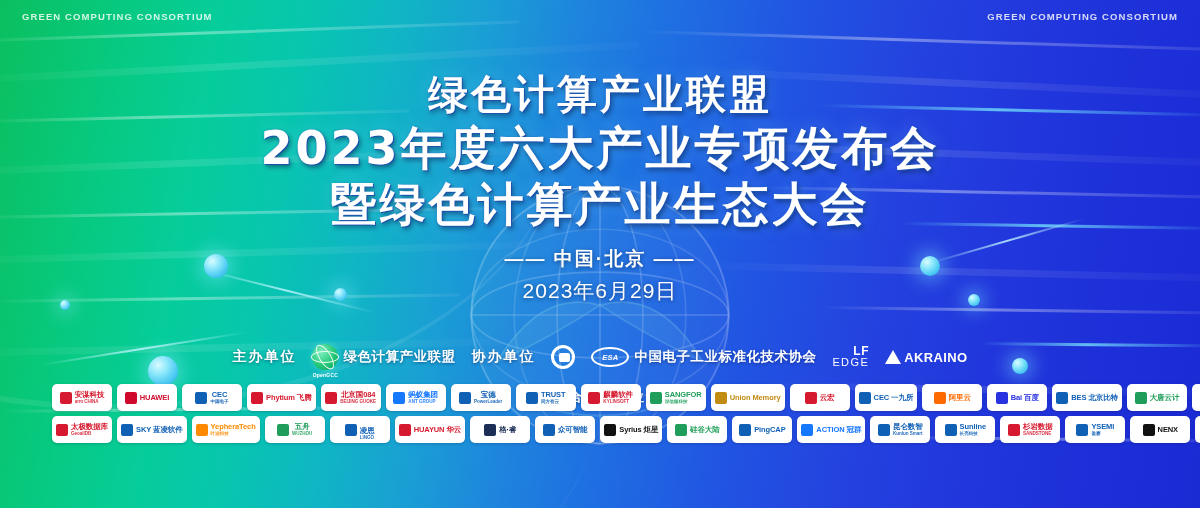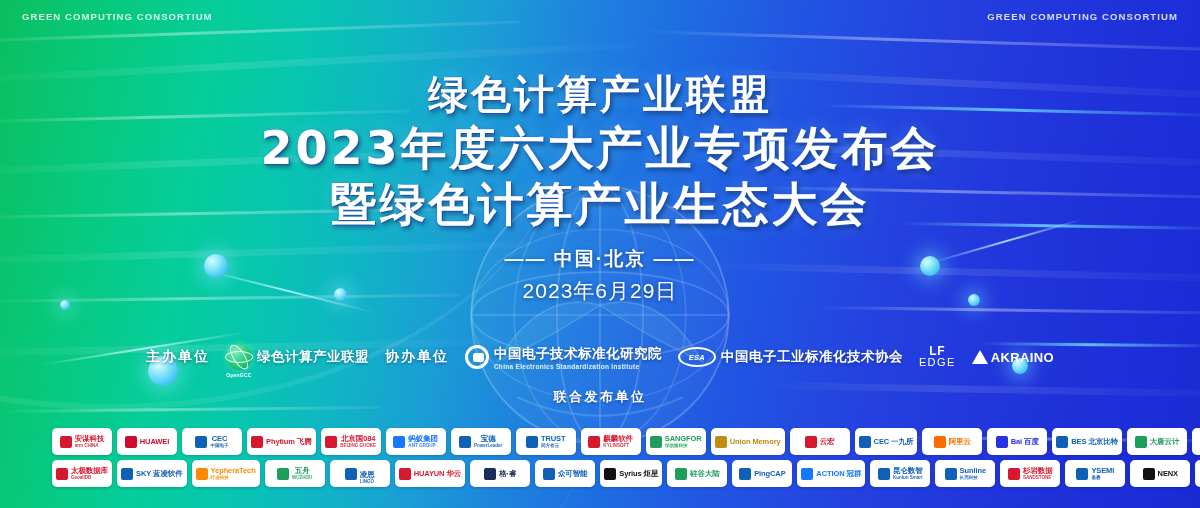--- a/index.html
+++ b/index.html
@@ -173,21 +173,21 @@
   .esa-mark {
     width:38px; height:20px; flex:0 0 auto;
     border:2px solid #ffffff; border-radius:50%;
     position:relative;
     display:flex; align-items:center; justify-content:center;
     font-size:7.5px; font-style:italic; font-weight:bold; color:#fff;
     letter-spacing:.2px;
   }
   .lfedge {
     font-size:12px; font-weight:bold; color:#ffffff; line-height:.92;
-    letter-spacing:.6px; text-align:center;
+    letter-spacing:.6px; text-align:right;
   }
   .lfedge span{ display:block; }
   .lfedge .e2{ font-size:11px; font-weight:normal; letter-spacing:1.4px; }
   .akraino { display:flex; align-items:center; gap:3px; }
   .akraino .tri {
     width:0; height:0; border-left:8px solid transparent;
     border-right:8px solid transparent; border-bottom:14px solid #ffffff;
     position:relative;
   }
   .akraino .aktext { font-size:13px; font-weight:bold; color:#fff; letter-spacing:.4px; }
@@ -197,21 +197,21 @@
     position:absolute; left:0; right:0; top:388px;
     text-align:center;
     font-size:13px; font-weight:bold; color:#ffffff;
     letter-spacing:2.5px;
     text-shadow:0 1px 3px rgba(6,30,80,.5);
     z-index:6;
   }
 
   
   .logo-grid {
-    position:absolute; left:52px; right:52px; top:428px;
+    position:absolute; left:52px; right:52px; top:384px;
     z-index:6;
   }
   .logo-row {
     display:flex; justify-content:flex-start; align-items:center;
     gap:5px; margin-bottom:5px;
   }
   .logo-chip {
     height:27px;
     min-width:60px;
     background:#ffffff;
@@ -324,24 +324,20 @@
       </div>
       <div class="gtext">绿色计算产业联盟</div>
     </div>
 
     <div class="org-label">协办单位</div>
 
     <div class="org-logo">
       <div class="cesi-mark">
           <div class="cesi-inner"></div>
         </div>
-      <div>
-        <div class="gtext">中国电子技术标准化研究院</div>
-        <span class="gsmall">China Electronics Standardization Institute</span>
-      </div>
     </div>
 
     <div class="org-logo">
       <div class="esa-mark">ESA</div>
       <div class="gtext">中国电子工业标准化技术协会</div>
     </div>
 
     <div class="org-logo">
       <div class="lfedge">
         <span class="e1">LF</span>

